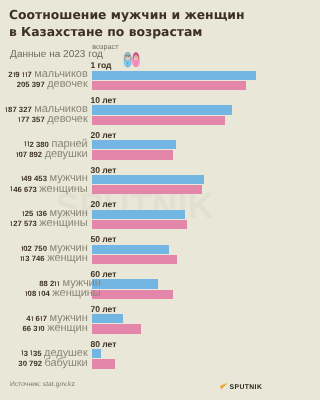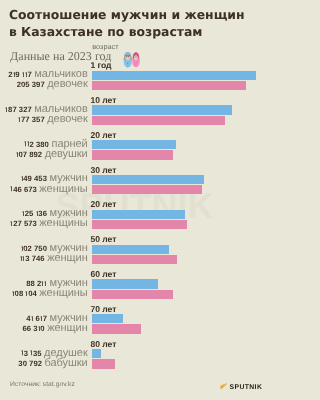--- a/index.html
+++ b/index.html
@@ -14,21 +14,21 @@
 
   .title{
     position:absolute;left:8.9px;top:7.4px;width:258px;
     font-family:"DejaVu Sans",sans-serif;
     font-size:12.4px;font-weight:bold;color:#3d3124;
     line-height:16.35px;letter-spacing:0px;
   }
   .tline{white-space:nowrap;}
   .subhead{
     position:absolute;left:10.1px;top:49.2px;
-    font-size:12px;color:#6f6b59;letter-spacing:0.02px;font-family:Liberation Serif, serif;
+    font-size:10px;color:#6f6b59;letter-spacing:0.02px;
   }
   .agehead{
     position:absolute;left:92.3px;top:42px;
     font-size:7.2px;color:#6f6b59;letter-spacing:0.05px;
   }
 
   .watermark{
     position:absolute;left:0;top:188px;width:269px;
     text-align:center;font-size:36px;font-weight:bold;
     color:#e1e0d1;letter-spacing:0px;line-height:1;
@@ -227,21 +227,21 @@
         </div>
         <div class="lab f">
           <span class="num"><span class="one"><svg width="2.8" height="5.2" viewBox="0 0 14 26" preserveAspectRatio="none">
                 <path d="M5 26 L5 5.5 L1 8 L1 4.5 L6 1 L9 1 L9 26 Z" fill="currentColor"></path>
               </svg></span><span class="one"><svg width="2.8" height="5.2" viewBox="0 0 14 26" preserveAspectRatio="none">
                 <path d="M5 26 L5 5.5 L1 8 L1 4.5 L6 1 L9 1 L9 26 Z" fill="currentColor"></path>
               </svg></span><span>3</span><span class="sp"> </span><span>7</span><span>4</span><span>6</span></span> 
           <span class="word">женщин</span>
         </div>
       </div>
-      <div class="row" style="top: 268.48px;">
+      <div class="row" style="top: 268.48px; padding-left: 13px;">
         <div class="agelabel">60 лет</div>
         <div class="bar m" style="width: 66.2245px;"></div>
         <div class="bar f" style="width: 81.1592px;"></div>
         <div class="lab m">
           <span class="num"><span>8</span><span>8</span><span class="sp"> </span><span>2</span><span class="one"><svg width="2.8" height="5.2" viewBox="0 0 14 26" preserveAspectRatio="none">
                 <path d="M5 26 L5 5.5 L1 8 L1 4.5 L6 1 L9 1 L9 26 Z" fill="currentColor"></path>
               </svg></span><span class="one"><svg width="2.8" height="5.2" viewBox="0 0 14 26" preserveAspectRatio="none">
                 <path d="M5 26 L5 5.5 L1 8 L1 4.5 L6 1 L9 1 L9 26 Z" fill="currentColor"></path>
               </svg></span></span> 
           <span class="word">мужчин</span>

